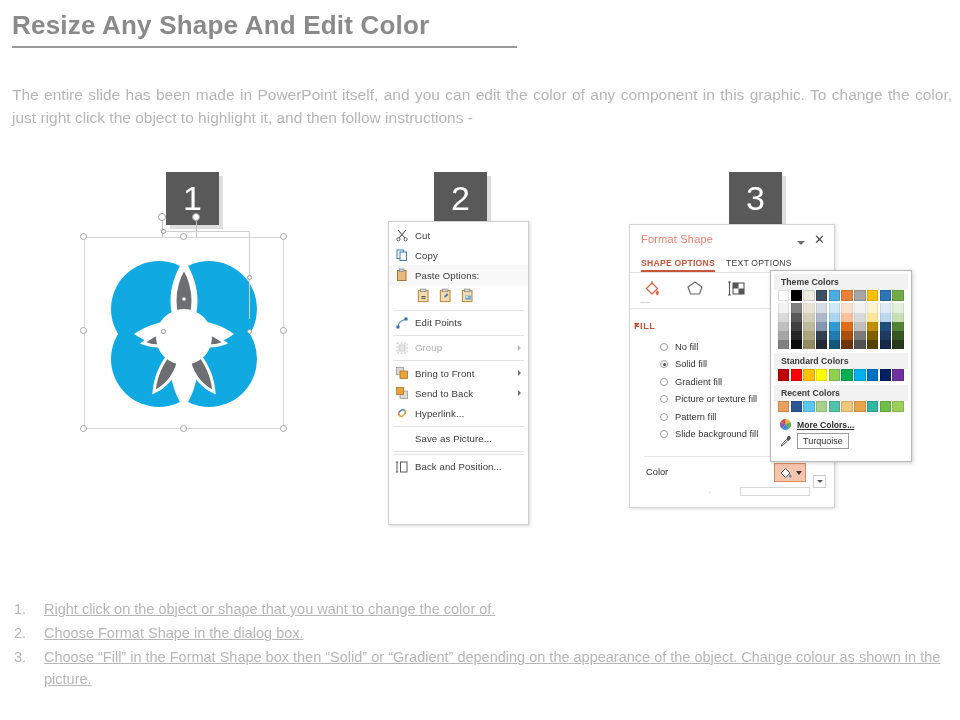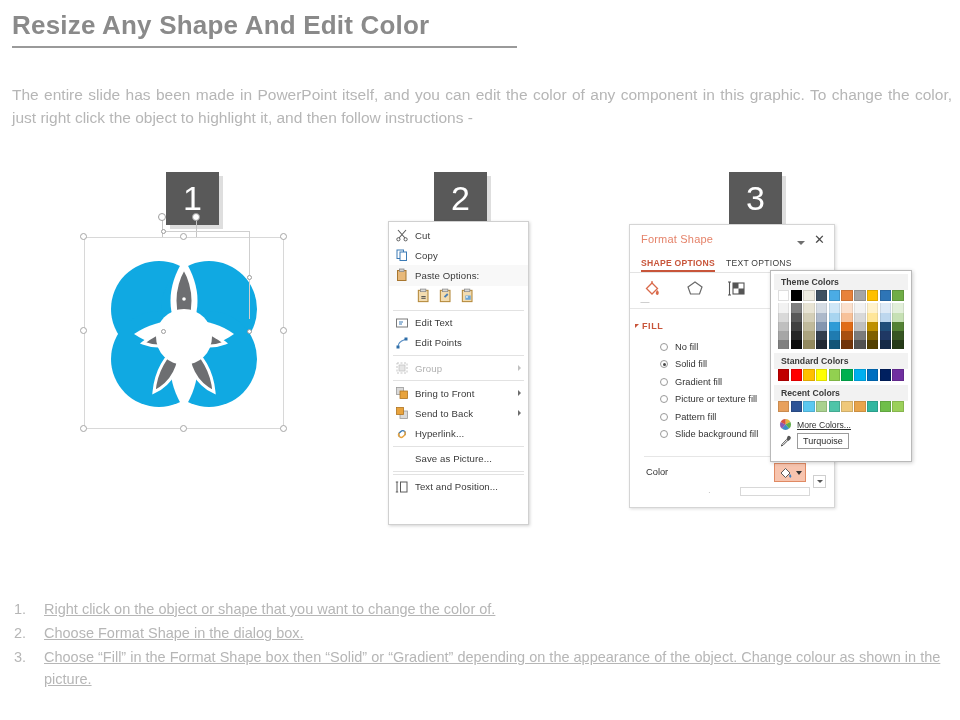--- a/index.html
+++ b/index.html
@@ -121,21 +121,21 @@
     font-size: 8.6px; letter-spacing: .25px;
   }
   .fs-tab-active { color: #c8553a; font-weight: bold; border-bottom: 2px solid #c8553a; padding-bottom: 2px; }
   .fs-tab { color: #3c3c3c; padding-bottom: 2px; }
   .fs-tabrule { position:absolute; left:0; top:47px; width:206px; height:1px; background:#e3e3e3;}
   .fs-icons { position: absolute; left: 13px; top: 53px; display: flex; gap: 22px; align-items: center; }
   .fs-iconrule { position:absolute; left:0; top:83px; width:206px; height:1px; background:#e6e6e6; }
   .fs-icon-marker-l { position:absolute; left:13px; top:77px; width:9px;height:7px;
     border-top:1px solid #cfcfcf; transform: skewX(40deg); }
   .fs-fill-head {
-    position: absolute; left: 12px; top: 96px; font-size: 9px;
+    position: absolute; left: 4px; top: 96px; font-size: 9px;
     color: #c8553a; font-weight: bold; letter-spacing: .6px;
   }
   .fs-fill-tri {
     position:absolute; left:5px; top:99px; width:0;height:0;
     border-top: 4px solid #c8553a; border-right: 4px solid transparent;
   }
   .radio-list { position: absolute; left: 30px; top: 113px; }
   .radio-row { display: flex; align-items: center; height: 17.5px; font-size: 9.3px; color: #333; }
   .radio {
     width: 8px; height: 8px; border-radius: 50%;
@@ -172,21 +172,21 @@
   }
   .cp-head {
     font-size: 8.7px; color: #3a3a3a; padding: 3px 0 3px 7px; font-weight: bold;
     background: #f2f2f2;
   }
   .sw-row { display: flex; gap: 1.3px; padding: 0 4px; }
   .sw { width: 11.4px; height: 11.4px; border: 1px solid rgba(0,0,0,.13); flex: none; }
   .sw-variants { display: flex; gap: 1.3px; padding: 0 4px; margin-top: 2px; }
   .sw-col { display: flex; flex-direction: column; }
   .sw-v { width: 11.4px; height: 9.2px; border-left: 1px solid rgba(0,0,0,.08); border-right:1px solid rgba(0,0,0,.08); }
-  .cp-foot { display:flex; align-items:center; gap:5px; padding: 2px 0 0 5px; font-size:8.6px; color:#2f2f2f;}
+  .cp-foot { display:flex; align-items:center; gap:5px; padding: 2px 0 0 5px; font-size:8.6px; color:#2f2f2f;font-weight:bold;}
   .cp-foot .u { text-decoration: underline; }
   .tooltip {
     position: absolute; left: 797px; top: 433px;
     background: #ffffff; border: 1px solid #9b9b9b;
     font-size: 9px; color: #2c2c2c; padding: 2px 5px; white-space: nowrap;
     z-index: 40;
   }
 
   
   .steps { position: absolute; left: 14px; top: 598px; width: 930px; font-size: 14.5px; color: #b6b6b6; }
@@ -308,27 +308,20 @@
         <svg width="15" height="15" viewBox="0 0 14 14">
         <rect x="2.2" y="2.2" width="9" height="10.5" fill="#f3dcb0" stroke="#b58a3c" stroke-width="1"></rect>
         <rect x="4.2" y="1" width="5" height="2.4" fill="#d8d8d8" stroke="#8a8a8a" stroke-width=".7"></rect>
         <rect x="5" y="7" width="5" height="4" fill="#6aa6d8"></rect>
           <circle cx="6.5" cy="8.3" r=".8" fill="#fff"></circle>
         </svg>
       </div>
       <div class="sep"></div>
       <div class="mi ">
         <svg class="ico" width="14" height="14" viewBox="0 0 14 14">
-          <rect x="1.5" y="3" width="11" height="8" fill="#fff" stroke="#7a7a7a" stroke-width="1"></rect>
-          <path d="M4 6 h4 M4 8 h3" stroke="#3b7ab5" stroke-width="1"></path>
-        </svg>
-        <span class="lbl">Edit Text</span>
-      </div>
-      <div class="mi ">
-        <svg class="ico" width="14" height="14" viewBox="0 0 14 14">
           <path d="M3 11 C 3 4 10 4 11 3" fill="none" stroke="#5a8fc4" stroke-width="1.1"></path>
           <rect x="1.5" y="9.5" width="3" height="3" fill="#2f6ea8"></rect>
           <rect x="9.5" y="1.5" width="3" height="3" fill="#2f6ea8"></rect>
         </svg>
         <span class="lbl">Edit Points</span>
       </div>
       <div class="sep"></div>
       <div class="mi disabled">
         <svg class="ico" width="14" height="14" viewBox="0 0 14 14">
           <rect x="2" y="2" width="10" height="10" fill="none" stroke="#c4c4c4" stroke-width="1" stroke-dasharray="2 1.5"></rect>
@@ -366,21 +359,21 @@
         <span class="ico"></span>
         <span class="lbl">Save as Picture...</span>
       </div>
       <div class="sep"></div>
       <div class="sep"></div>
       <div class="mi ">
         <svg class="ico" width="14" height="14" viewBox="0 0 14 14">
           <path d="M2 2 L2 12 M.8 2 h2.4 M.8 12 h2.4" stroke="#5a5a5a" stroke-width="1"></path>
           <rect x="5.5" y="2" width="6.5" height="10" fill="none" stroke="#5a5a5a" stroke-width="1"></rect>
         </svg>
-        <span class="lbl">Text and Position...</span>
+        <span class="lbl">Back and Position...</span>
       </div>
     </div>
 
   <div class="fspane">
     <div class="fs-title">Format Shape</div>
     <div class="fs-caret"></div>
     <div class="fs-close">✕</div>
 
     <div class="fs-tabs">
       <span class="fs-tab-active">SHAPE OPTIONS</span>

